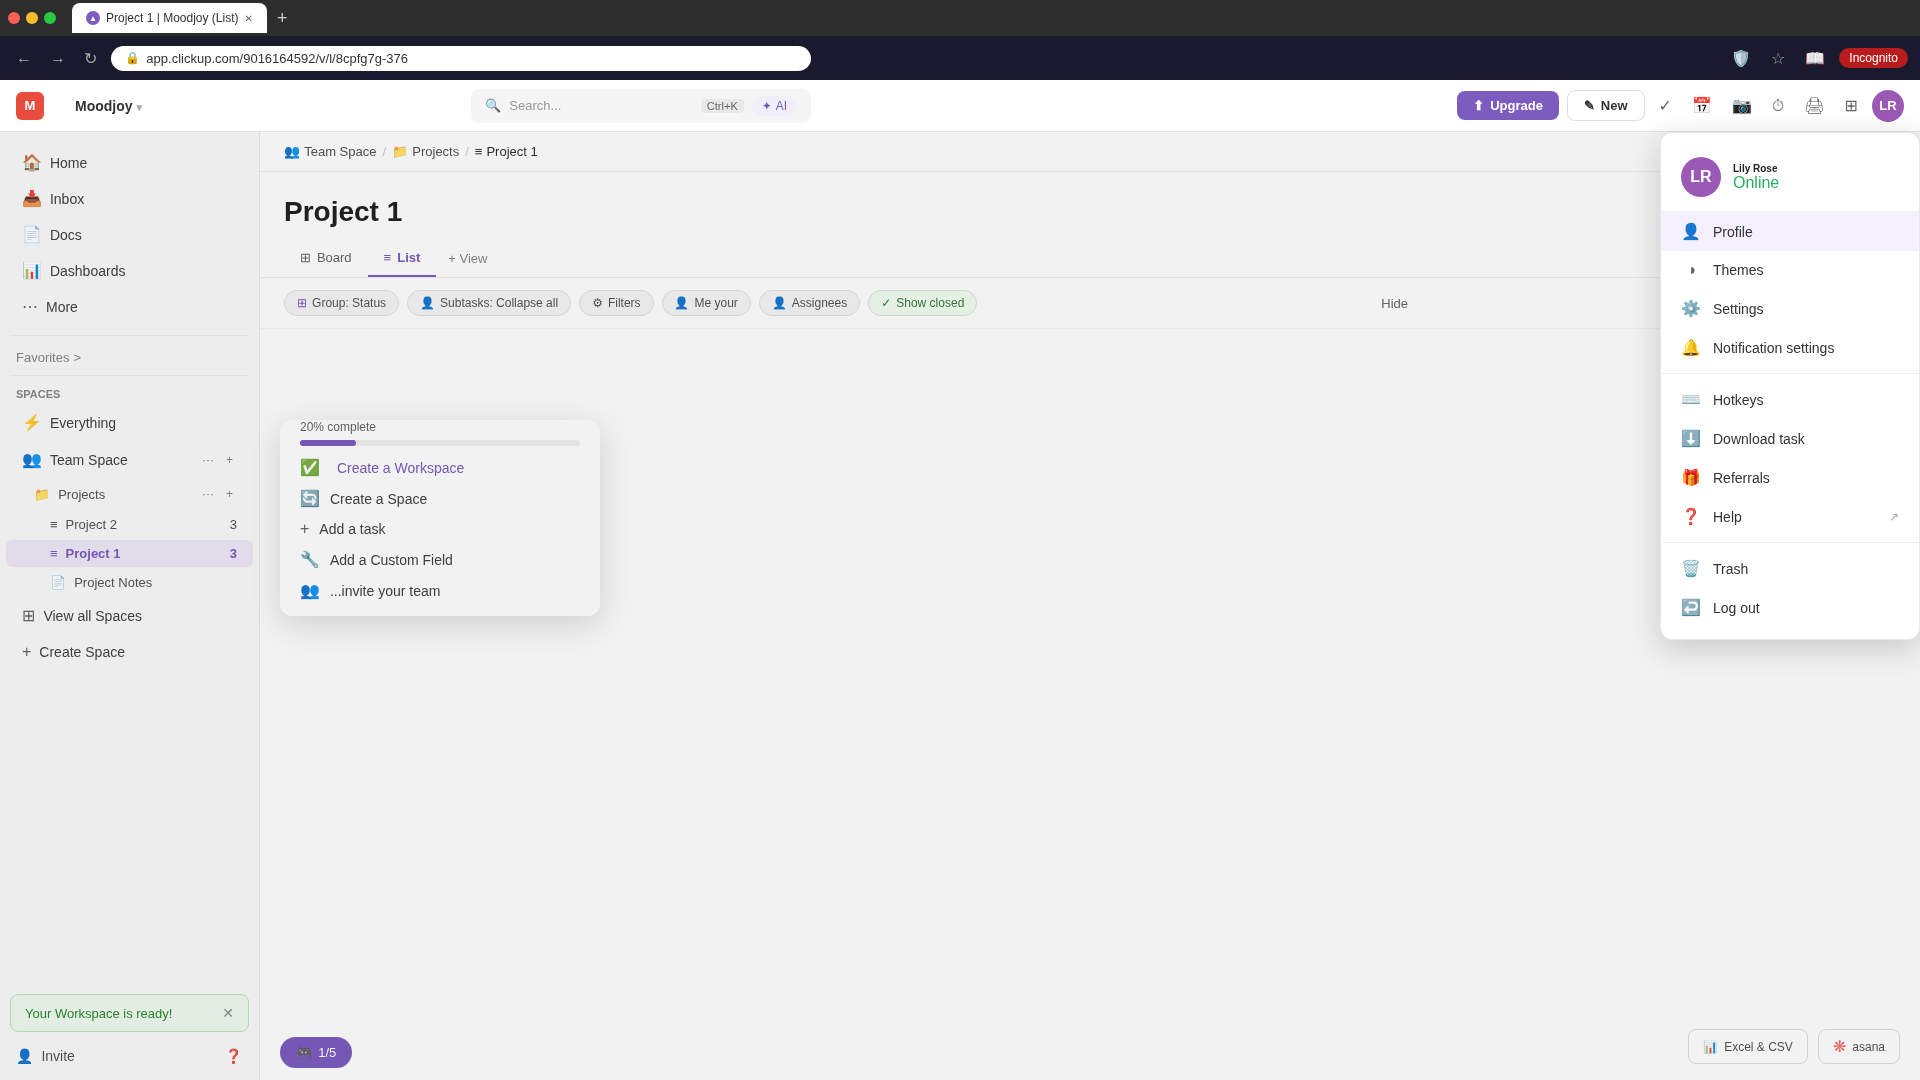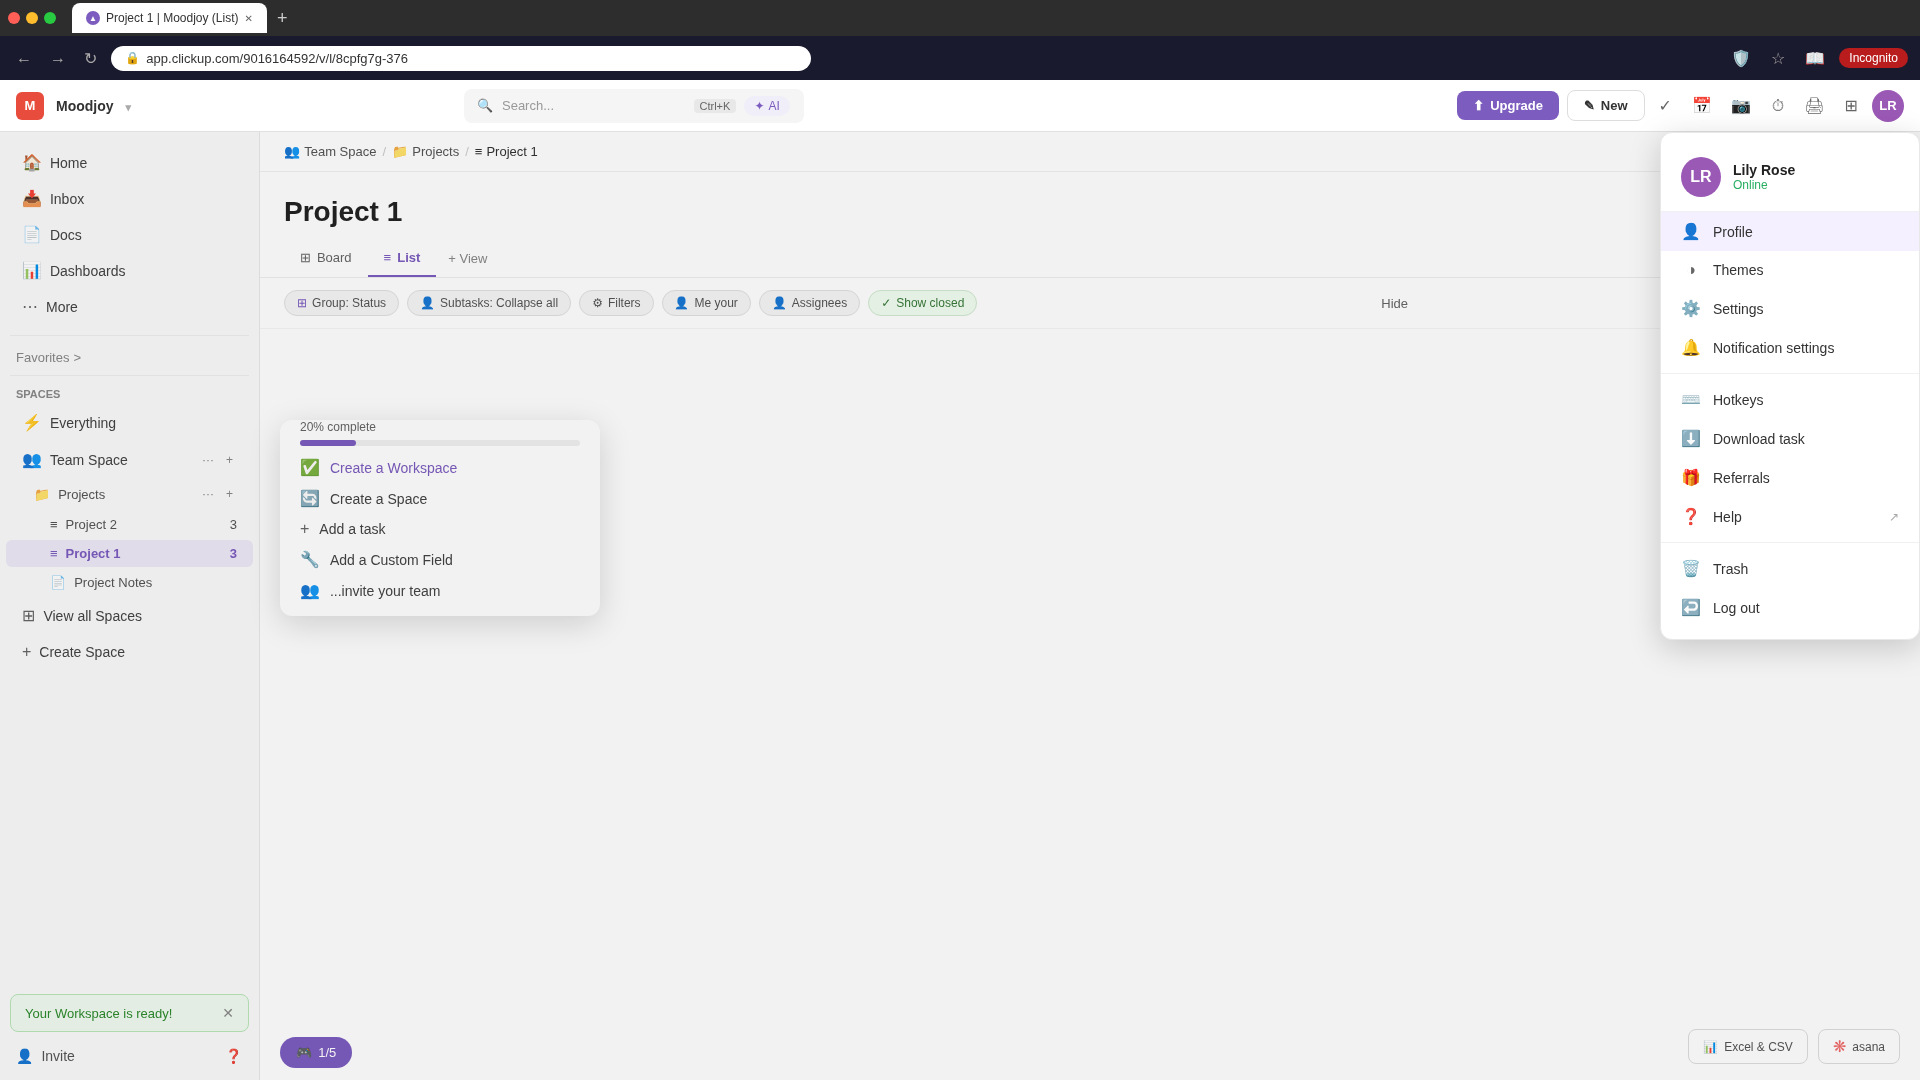--- a/index.html
+++ b/index.html
@@ -23,21 +23,21 @@
     .nav-btn { background: none; border: none; color: #aaa; font-size: 16px; cursor: pointer; padding: 4px; }
     .address-input { background: #fff; border-radius: 20px; padding: 5px 14px; font-size: 13px; color: #333; flex: 1; max-width: 700px; display: flex; align-items: center; gap: 6px; }
     .address-text { color: #333; font-size: 13px; }
     .browser-actions { display: flex; gap: 8px; align-items: center; margin-left: auto; }
     .browser-action-btn { background: none; border: none; color: #aaa; font-size: 16px; cursor: pointer; padding: 4px 6px; }
     .incognito-badge { background: #b91c1c; color: #fff; border-radius: 12px; padding: 3px 10px; font-size: 12px; }
 
     
     .app-toolbar { background: #fff; height: 52px; display: flex; align-items: center; padding: 0 16px; gap: 12px; border-bottom: 1px solid #e0e0e0; }
     .workspace-logo { width: 28px; height: 28px; background: #e74c3c; border-radius: 6px; display: flex; align-items: center; justify-content: center; color: #fff; font-weight: bold; font-size: 13px; }
-    .workspace-name { font-size: 14px; font-weight: 600; color: #333; display: flex; align-items: flex-end; gap: 12px; }
+    .workspace-name { font-size: 14px; font-weight: 600; color: #333; display: flex; align-items: flex-end; gap: 4px; margin-left: 19px; }
     .search-bar { background: #f5f5f5; border-radius: 8px; padding: 7px 14px; display: flex; align-items: center; gap: 8px; font-size: 13px; color: #999; flex: 1; max-width: 340px; margin: 0 auto; }
     .search-shortcut { background: #e8e8e8; border-radius: 4px; padding: 1px 6px; font-size: 11px; color: #666; }
     .ai-badge { background: #f0eef8; border-radius: 12px; padding: 3px 10px; font-size: 12px; color: #7c5cbf; display: flex; align-items: center; gap: 4px; }
     .toolbar-actions { display: flex; align-items: center; gap: 8px; margin-left: auto; }
     .upgrade-btn { background: #7c5cbf; color: #fff; border: none; border-radius: 8px; padding: 7px 16px; font-size: 13px; font-weight: 600; cursor: pointer; display: flex; align-items: center; gap: 6px; }
     .new-btn { background: #fff; border: 1px solid #ddd; border-radius: 8px; padding: 7px 16px; font-size: 13px; font-weight: 600; cursor: pointer; display: flex; align-items: center; gap: 6px; color: #333; }
     .toolbar-icon-btn { background: none; border: none; cursor: pointer; padding: 6px; color: #666; font-size: 16px; border-radius: 6px; }
     .avatar-btn { width: 32px; height: 32px; background: #9b59b6; border-radius: 50%; border: none; cursor: pointer; display: flex; align-items: center; justify-content: center; color: #fff; font-weight: bold; font-size: 13px; }
 
     
@@ -92,29 +92,29 @@
     .modal-header { padding: 16px 20px 12px; display: flex; align-items: center; justify-content: space-between; }
     .modal-title { font-size: 16px; font-weight: 700; color: #222; }
     .modal-close-btn { background: none; border: none; cursor: pointer; color: #888; font-size: 18px; }
     .modal-progress { padding: 0 20px 12px; }
     .progress-label { font-size: 12px; color: #666; margin-bottom: 6px; }
     .progress-bar-bg { background: #f0f0f0; border-radius: 4px; height: 6px; }
     .progress-bar-fill { background: #7c5cbf; border-radius: 4px; height: 6px; }
     .modal-items { padding: 0 20px 16px; display: flex; flex-direction: column; gap: 12px; }
     .modal-item { display: flex; align-items: center; gap: 10px; font-size: 14px; cursor: pointer; }
     .modal-item .item-icon { font-size: 16px; }
-    .modal-item.completed .item-text { color: #7c5cbf; text-decoration: none; }
+    .modal-item.completed .item-text { color: #7c5cbf; text-decoration: none; margin-left: 7px; }
     .modal-item .item-text { color: #444; }
 
     
     .profile-dropdown { position: absolute; right: 0; top: 132px; width: 260px; background: #fff; border-radius: 12px; box-shadow: 0 8px 32px rgba(0,0,0,0.18); z-index: 200; padding: 12px 0; border: 1px solid #e8e8e8; }
     .profile-header { padding: 12px 20px 14px; display: flex; align-items: center; gap: 12px; border-bottom: 1px solid #f0f0f0; }
     .profile-avatar { width: 40px; height: 40px; background: #9b59b6; border-radius: 50%; display: flex; align-items: center; justify-content: center; color: #fff; font-weight: bold; font-size: 16px; }
-    .profile-info .name { font-size: 14px; font-weight: 600; color: #222; }
-    .profile-info .status { font-size: 12px; color: #27ae60; }
+    .profile-info .name { font-size: 10px; font-weight: 600; color: #222; }
+    .profile-info .status { font-size: 16px; color: #27ae60; text-align: center; }
     .dropdown-item { display: flex; align-items: center; gap: 12px; padding: 10px 20px; font-size: 14px; color: #333; cursor: pointer; }
     .dropdown-item .d-icon { font-size: 16px; color: #666; width: 20px; text-align: center; }
     .dropdown-divider { height: 1px; background: #f0f0f0; margin: 6px 0; }
     .dropdown-item.highlighted { background: #f5f0ff; }
     .dropdown-item .external-icon { margin-left: auto; font-size: 12px; color: #aaa; }
 
     
     .bottom-bar { position: absolute; bottom: 12px; left: 280px; display: flex; align-items: center; gap: 12px; }
     .getting-started-btn { background: #7c5cbf; color: #fff; border: none; border-radius: 20px; padding: 8px 16px; font-size: 13px; cursor: pointer; display: flex; align-items: center; gap: 6px; }
     .excel-csv-btn { background: #fff; border: 1px solid #ddd; border-radius: 8px; padding: 7px 14px; font-size: 12px; color: #555; cursor: pointer; display: flex; align-items: center; gap: 6px; }

